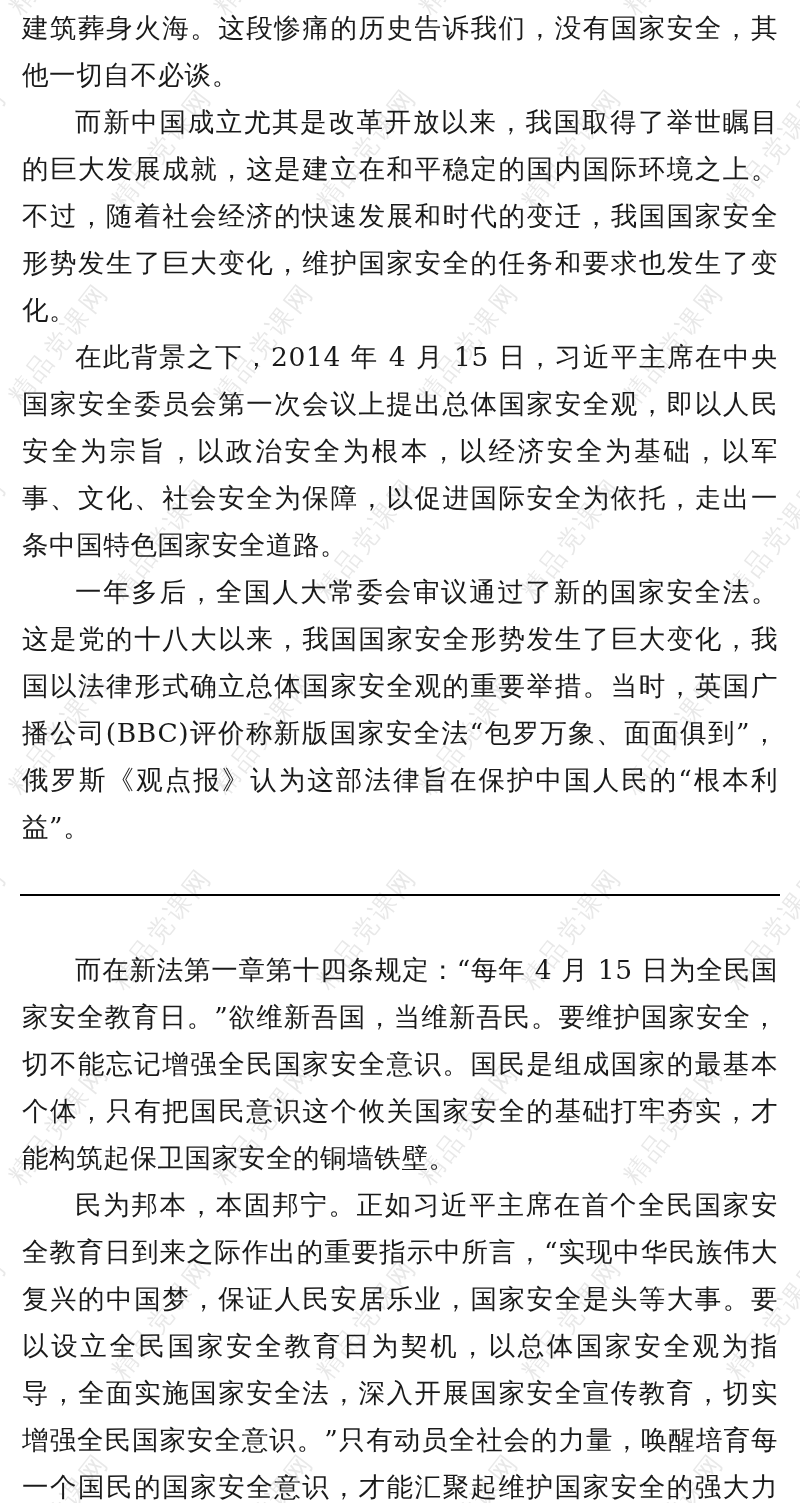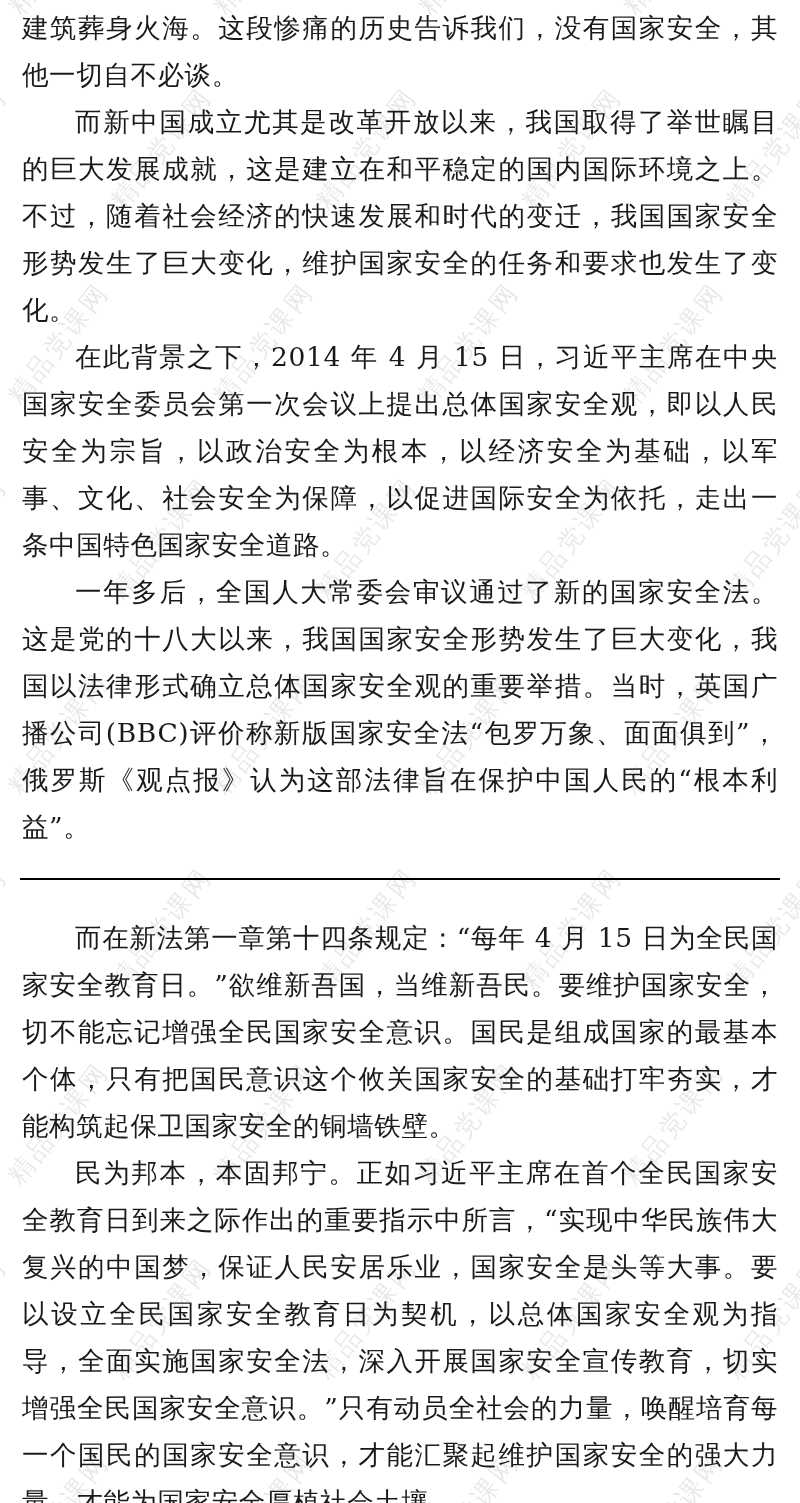--- a/index.html
+++ b/index.html
@@ -35,21 +35,21 @@
     white-space: nowrap;
     transform: rotate(-52deg);
     transform-origin: left top;
     font-weight: 500;
   }
 
   
   .content {
     position: relative;
     z-index: 2;
-    padding: 0 22px;
+    padding: 16px 22px;
     box-sizing: border-box;
     width: 800px;
   }
 
   .block {
     position: relative;
   }
 
   p.para {
     margin: 0;

